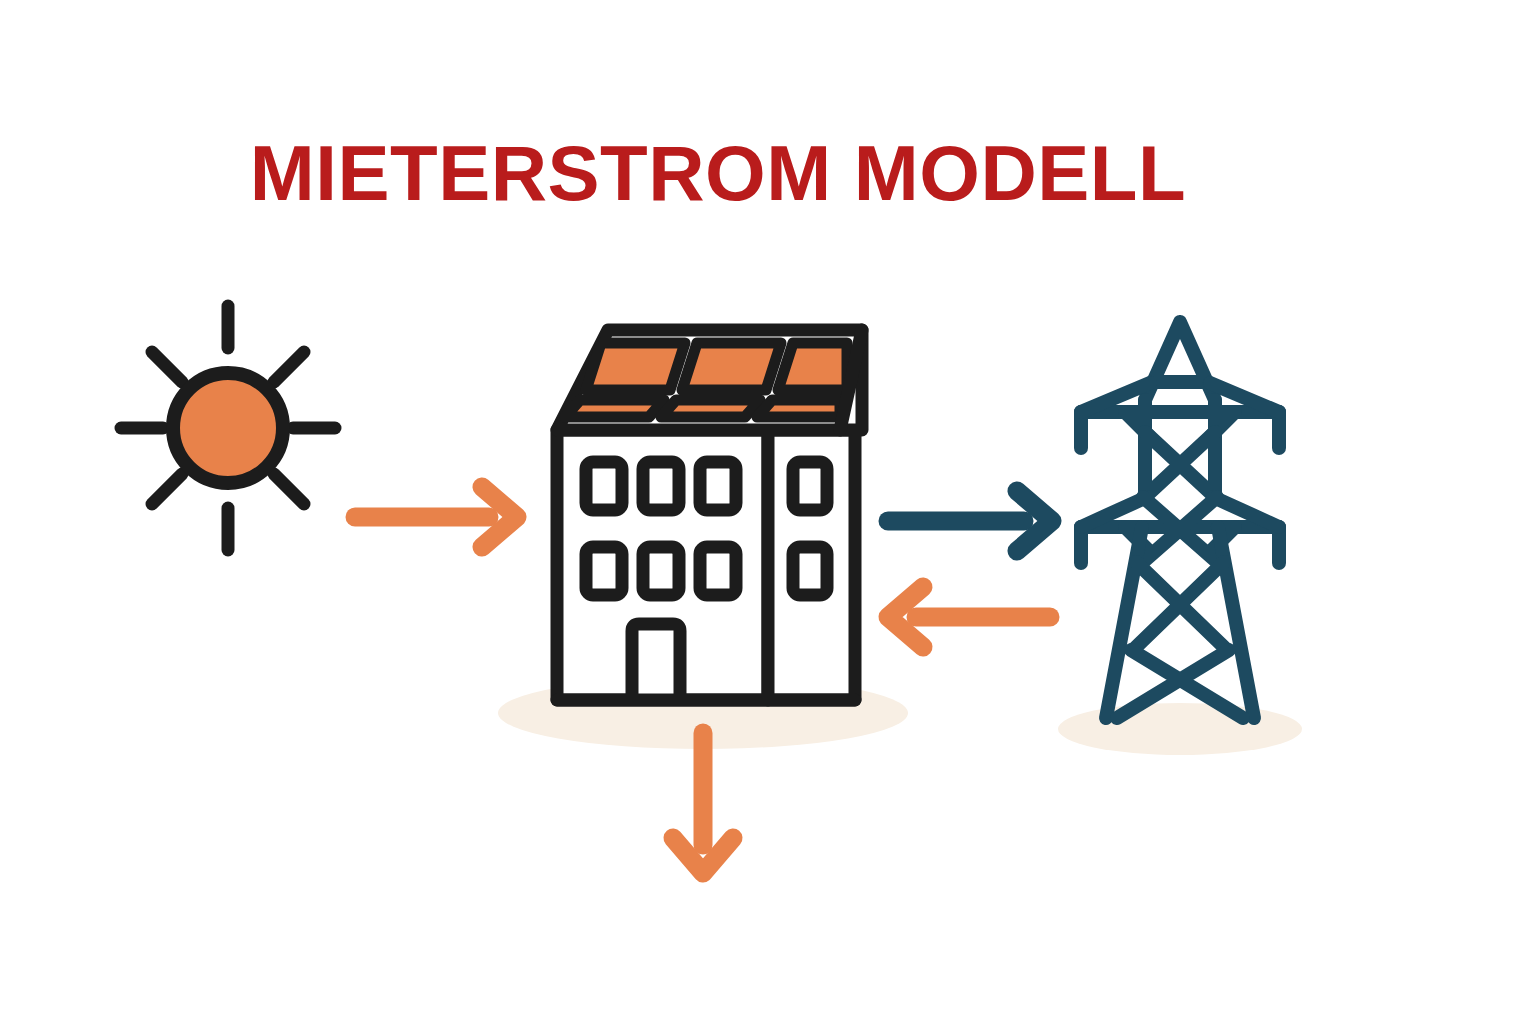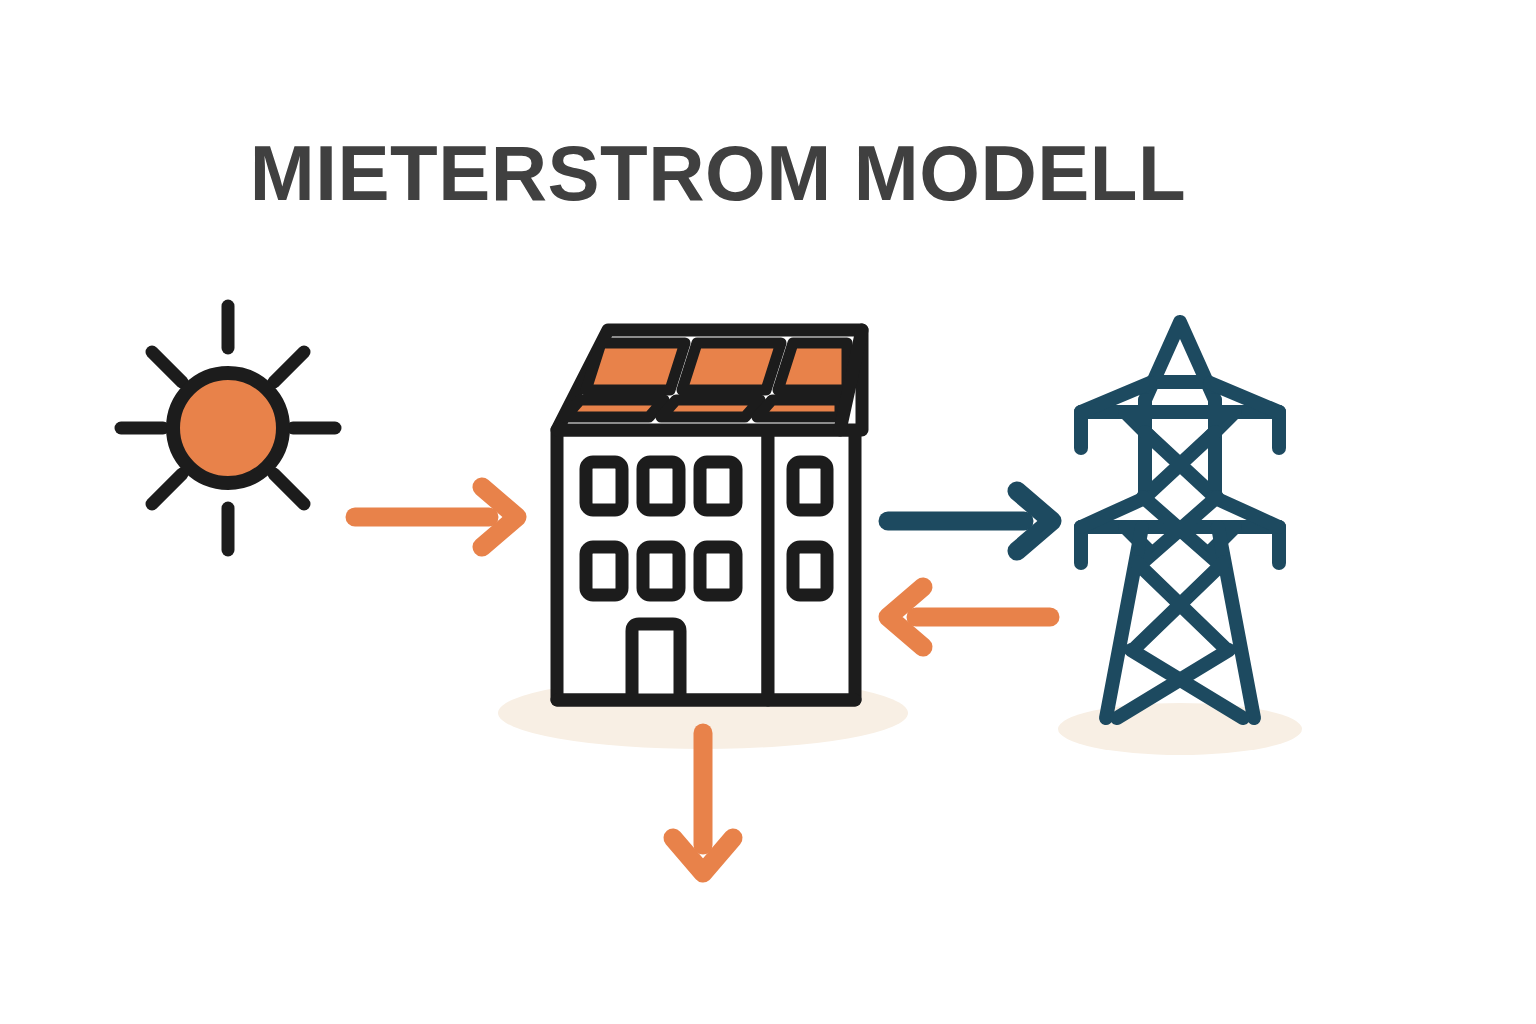--- a/index.html
+++ b/index.html
@@ -23,21 +23,21 @@
   .title {
     position: absolute;
     left: 0;
     top: 134px;
     width: 1436px;
     text-align: center;
     font-family: "Liberation Sans", sans-serif;
     font-size: 78px;
     font-weight: 700;
     letter-spacing: 0.5px;
-    color: #404040;
+    color: #b91c1c;
     line-height: 1;
     white-space: nowrap;
   }
   .diagram-svg {
     position: absolute;
     left: 0;
     top: 0;
     width: 1536px;
     height: 1024px;
   }

